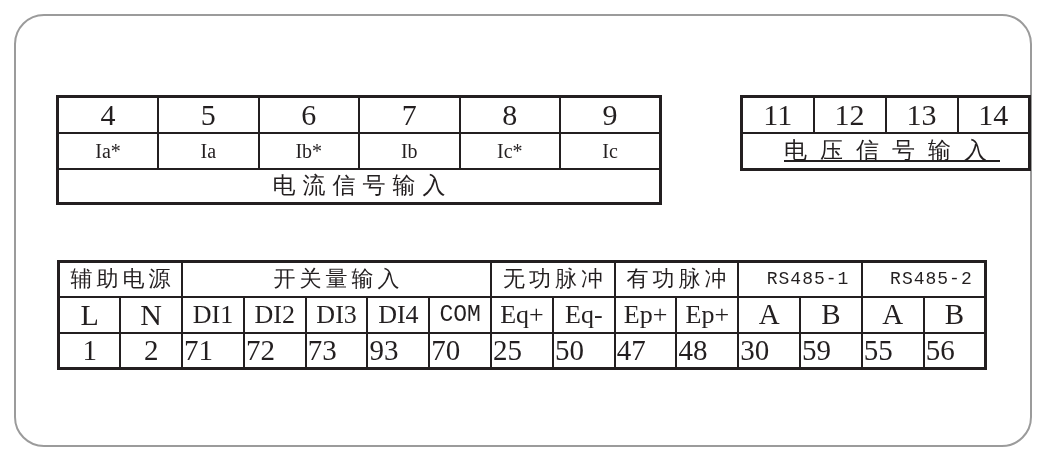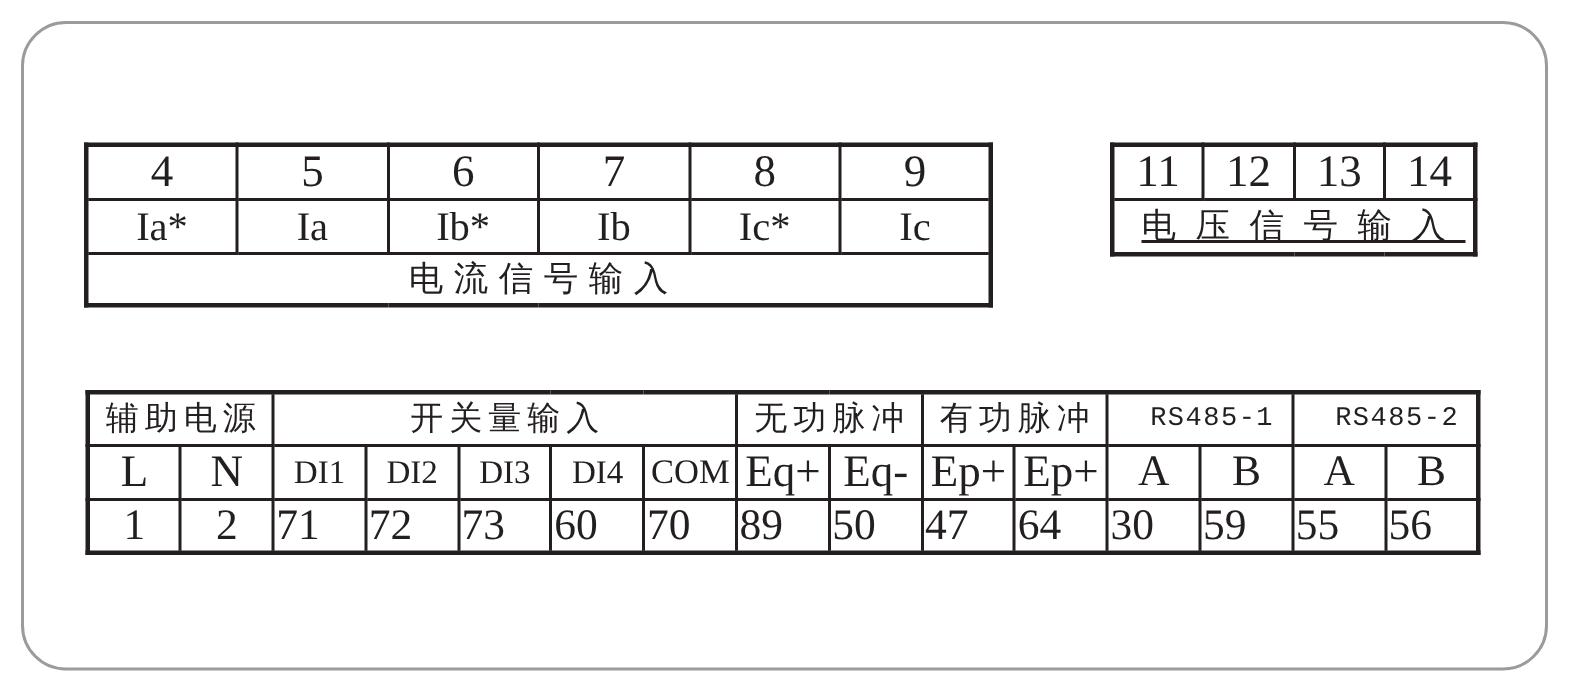--- a/index.html
+++ b/index.html
@@ -13,43 +13,43 @@
   }
   table {
     position:absolute; border-collapse:collapse; table-layout:fixed;
     background:#ffffff; border:3px solid #231f20;
   }
   td {
     border:2px solid #231f20; text-align:center; vertical-align:middle;
     padding:0; overflow:hidden; white-space:nowrap;
   }
   .t-current { left:56px;  top:95px;  width:606px; }
-  .t-voltage { left:740px; top:95px;  width:245px; }
+  .t-voltage { left:740px; top:95px;  width:291px; }
   .t-aux     { left:57px;  top:260px; width:930px; }
   .t-current tr:nth-child(1), .t-voltage tr:nth-child(1) { height:36px; }
   .t-current tr:nth-child(2), .t-voltage tr:nth-child(2) { height:36px; }
   .t-current tr:nth-child(3), .t-voltage tr:nth-child(3) { height:34px; }
   .t-aux tr:nth-child(1) { height:35px; }
   .t-aux tr:nth-child(2) { height:35px; }
   .t-aux tr:nth-child(3) { height:36px; }
 
   .num { font-size:30px; }                                   
-  .sig { font-size:27px;text-align:center; }                                   
+  .sig { font-size:20px;text-align:center; }                                   
   .cap { font-size:23px; letter-spacing:7px; padding-left:7px; }   
   .t-voltage .cap { letter-spacing:13px; padding-left:13px;text-decoration:underline; }
   .grp { font-size:22px; letter-spacing:4px; padding-left:4px; }   
   .grp-rs {
     font-size:18px; letter-spacing:1px;
     font-family:"Liberation Mono","DejaVu Sans Mono",monospace;
     padding-left:16px;
   }
   .ln  { font-size:30px; }
-  .di  { font-size:22px; }
-  .com { font-size:23px; font-family:Liberation Serif, serif; }
-  .pq  { font-size:30px;border-radius:10px; }
+  .di  { font-size:26px; }
+  .com { font-size:23px; font-family:Liberation Mono, monospace; }
+  .pq  { font-size:26px;border-radius:10px; }
   .ab  { font-size:29px; }
   .tno { font-size:29px; text-align:left; padding-left:1px; }
   .tno.ctr { text-align:center; padding-left:0; }
 </style>
 </head>
 <body>
 
 <div class="page">
   <div class="frame"></div>
 
@@ -117,26 +117,26 @@
       <td class="ab">B</td>
       <td class="ab">A</td>
       <td class="ab">B</td>
     </tr>
     <tr>
       <td class="tno ctr">1</td>
       <td class="tno ctr">2</td>
       <td class="tno">71</td>
       <td class="tno">72</td>
       <td class="tno">73</td>
-      <td class="tno">60</td>
+      <td class="tno">93</td>
       <td class="tno">70</td>
-      <td class="tno">89</td>
+      <td class="tno">25</td>
       <td class="tno">50</td>
       <td class="tno">47</td>
-      <td class="tno">64</td>
+      <td class="tno">48</td>
       <td class="tno">30</td>
       <td class="tno">59</td>
       <td class="tno">55</td>
       <td class="tno">56</td>
     </tr>
   </tbody>
     </table>
 </div>
 
 </body></html>

